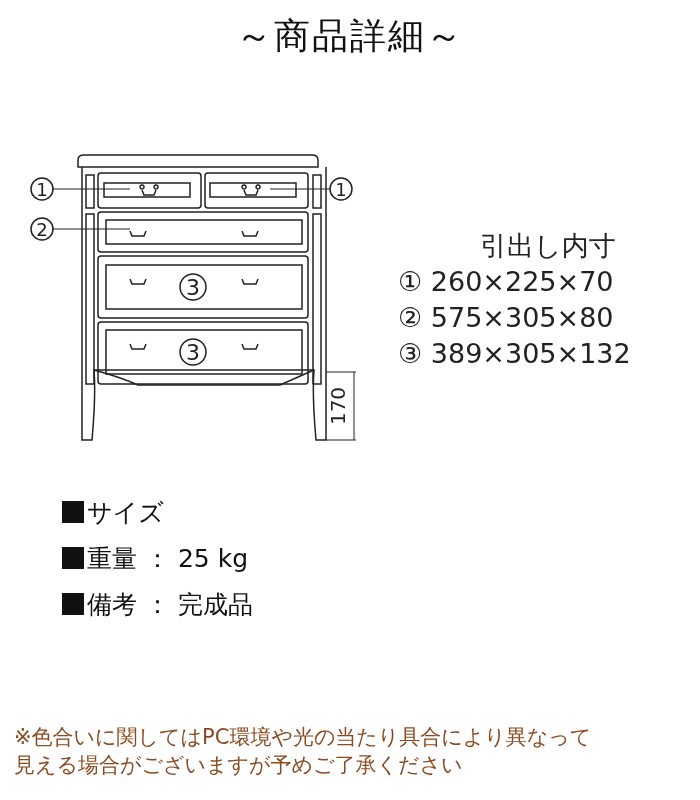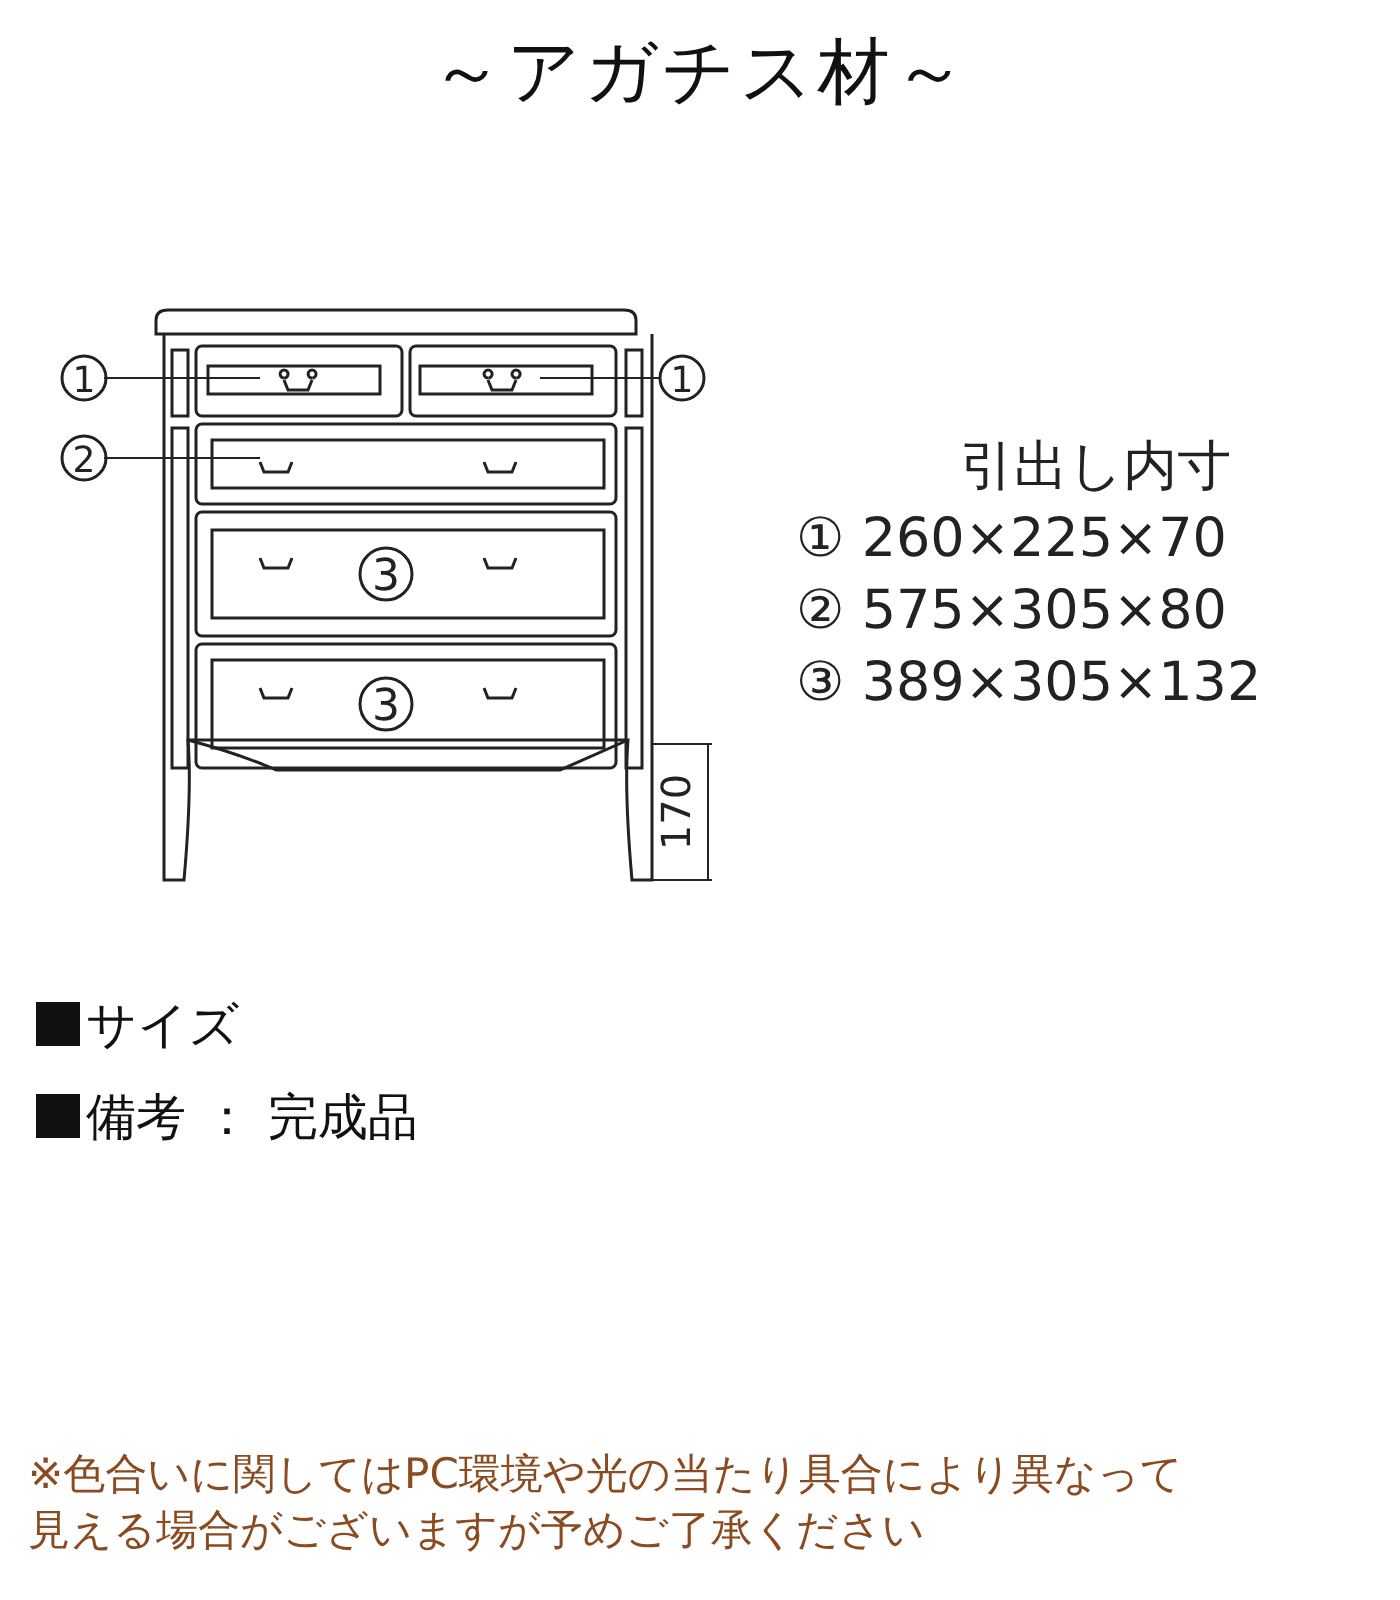--- a/index.html
+++ b/index.html
@@ -2,31 +2,31 @@
 <html><head>
 <meta charset="utf-8">
 <style>
   html, body { margin: 0; padding: 0; background: #ffffff; }
   body { width: 700px; height: 800px; position: relative; overflow: hidden;
          font-family: "DejaVu Sans", sans-serif; color: #111; }
   .title { position: absolute; top: 12px; left: 0; width: 700px; text-align: center;
            font-size: 36px; letter-spacing: 2px; }
   .diagram { position: absolute; left: 30px; top: 145px; }
   .drawer-spec { position: absolute; left: 398px; top: 216px; font-size: 27px; line-height: 36px; color: #222; }
-  .drawer-spec .head { padding-left: 82px; }
+  .drawer-spec .head { padding-left: 82px; margin-top: 12px; }
   .spec-list { position: absolute; left: 18px; top: 490px; font-size: 25px; }
-  .spec-row { height: 46px; line-height: 46px; white-space: nowrap; }
+  .spec-row { height: 46px; line-height: 46px; white-space: nowrap; margin-left: 44px; }
   .sq { display: inline-block; width: 22px; height: 22px; background: #111; vertical-align: -2px; margin-right: 3px; }
   .size-line { font-family: "DejaVu Sans Mono", monospace; font-size: 24px; letter-spacing: -1px; }
   .note { position: absolute; left: 14px; top: 723px; font-size: 21px; line-height: 28px; color: #8b4a1f; width: 690px; }
 </style>
 </head>
 <body>
 
-<div class="title">～アガチス材～</div>
+<div class="title">～商品詳細～</div>
 
 <svg class="diagram" width="330" height="310" viewBox="0 0 330 310">
   <g fill="none" stroke="#222" stroke-width="1.5">
 
     <path d="M48 15 Q48 10 54 10 L282 10 Q288 10 288 15 L288 22 L48 22 Z"></path>
 
     <path d="M52 22 L52 295 L62 295 Q66 250 64 225 L284 225 Q282 250 286 295 L296 295 L296 22"></path>
 
     <path d="M64 225 Q90 232 108 240 L250 240 Q268 232 284 225"></path>
 
@@ -96,20 +96,25 @@
     <span>③</span>
     <span>389×305×132</span>
   </div>
 </div>
 
 <div class="spec-list">
   <div class="spec-row">
     <span class="sq"></span><span>サイズ</span>
   </div>
   <div class="spec-row">
+    <span class="sq"></span><span>重量</span>
+    <span>：</span>
+    <span>25 kg</span>
+  </div>
+  <div class="spec-row">
     <span class="sq"></span><span>備考</span>
     <span>：</span>
     <span>完成品</span>
   </div>
 </div>
 
 <div class="note">
   <div>※色合いに関してはPC環境や光の当たり具合により異なって</div>
   <div>見える場合がございますが予めご了承ください</div>
 </div>

